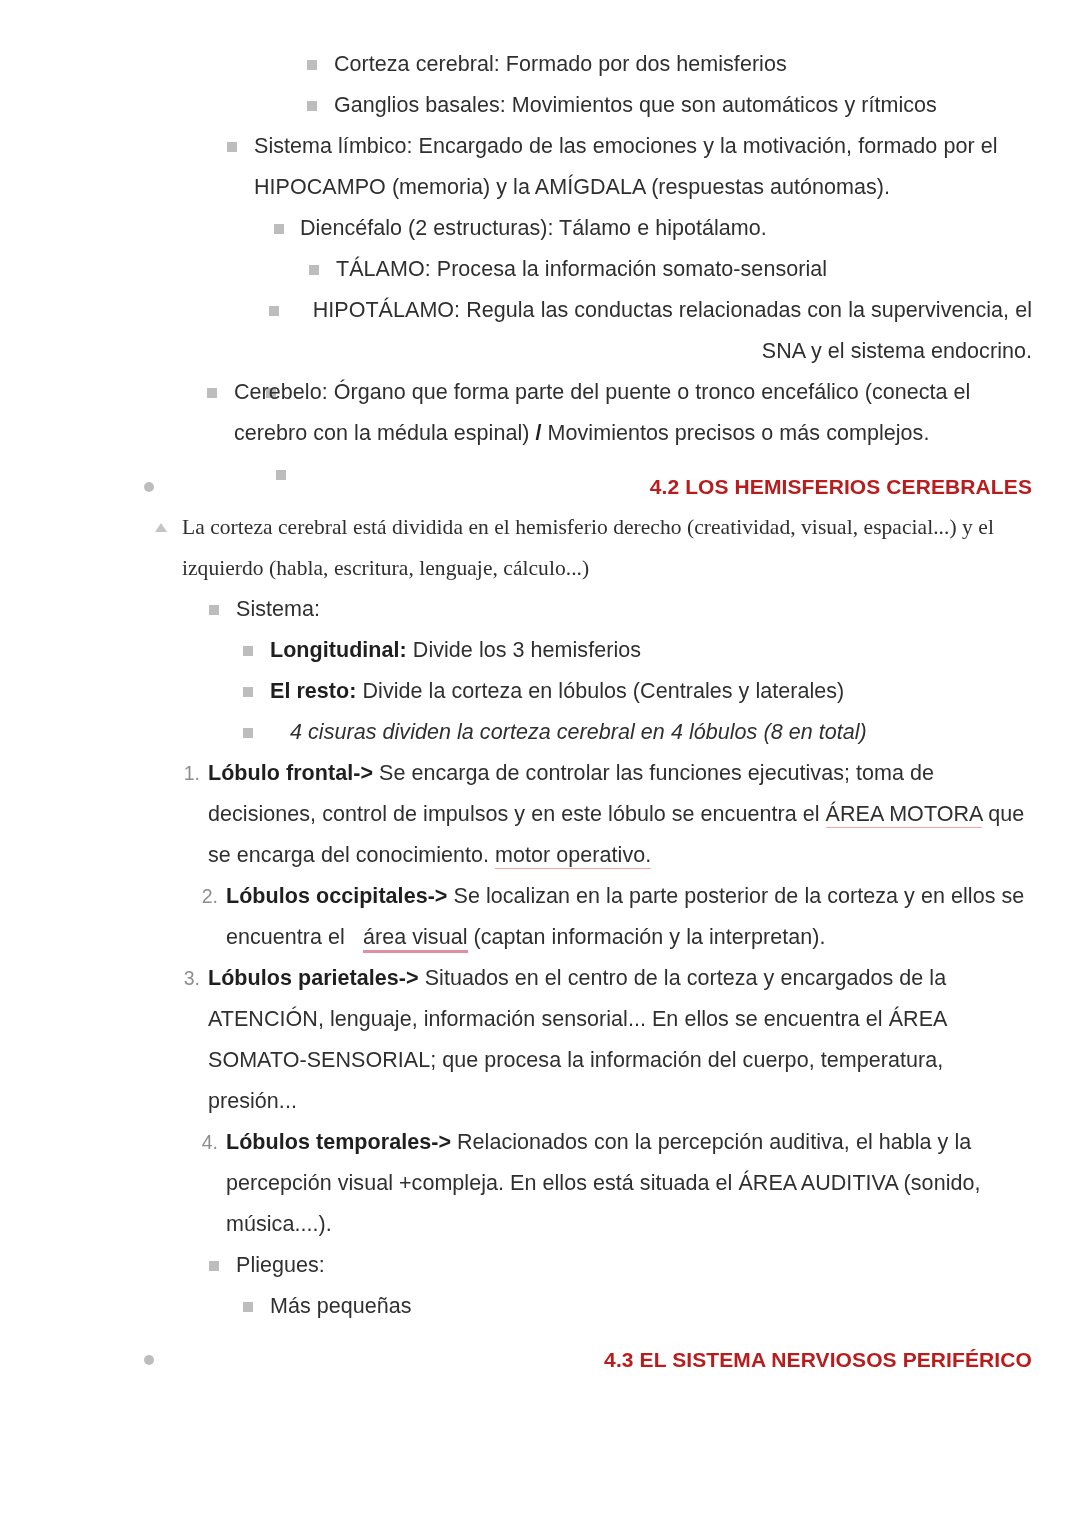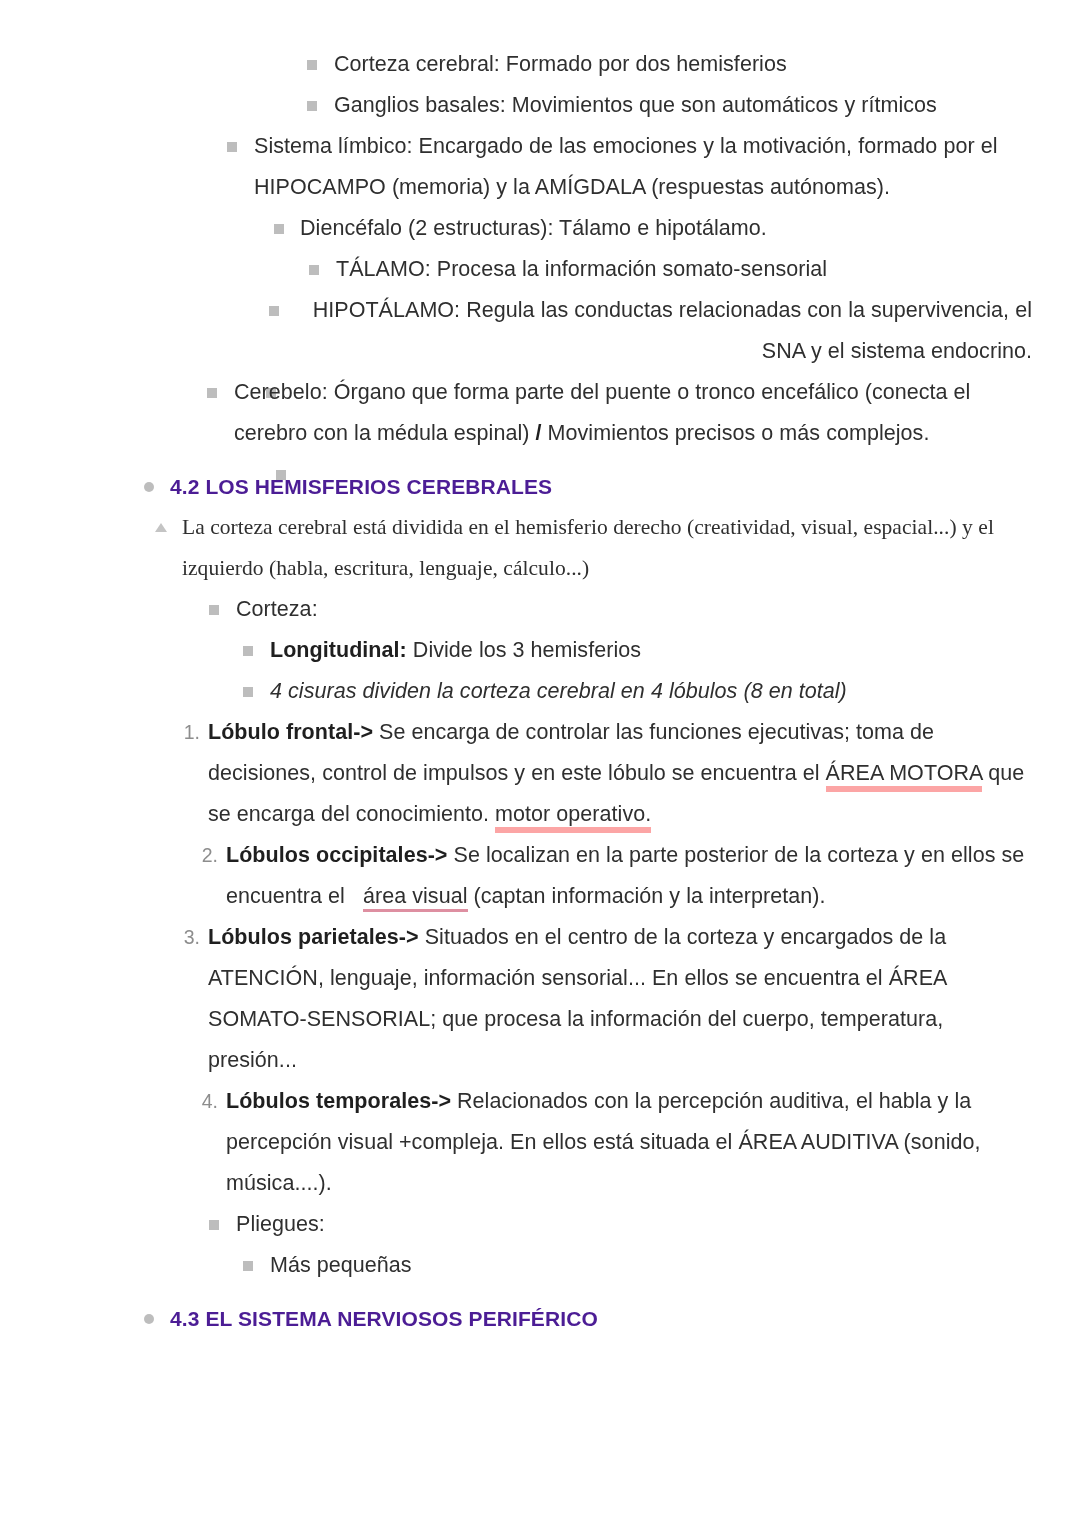--- a/index.html
+++ b/index.html
@@ -112,27 +112,28 @@
   .lv-n1 { padding-left: 160px; }           
   .lv-n1 .marker { left: 124px; width: 28px; }
 
   .lv-n2 { padding-left: 178px; }           
   .lv-n2 .marker { left: 142px; width: 28px; }
 
   
   .heading {
     font-weight: bold;
     font-size: 21px;
-    color: #4c1d95;
+    color: #b91c1c;
     letter-spacing: 0.1px;
+    text-align: right;
   }
   b, .b { font-weight: bold; color: #1f1f1f; }
-  i, .i { font-style: italic; }
+  i, .i { font-style: italic; margin-left: 20px; }
   .u-purple {
-    border-bottom: 6px solid #fca5a5;
+    border-bottom: 1px solid #fca5a5;
     padding-bottom: 1px;
   }
   .u-pink {
     border-bottom: 3px solid #de8fa1;
     padding-bottom: 1px;
     margin-left: 12px;
   }
   .sp-head-top { margin-top: 12px; }
 </style>
 </head>
@@ -189,30 +190,31 @@
   </div>
 
   <div class="line lv-i">
     <span class="marker m-tri"></span>
     <span class="txt">La  corteza cerebral está dividida en el hemisferio derecho (creatividad, visual, espacial...) y el izquierdo (habla, escritura, lenguaje, cálculo...)</span>
   </div>
 
 
   <div class="line lv-k">
     <span class="marker m-square"></span>
-    <span class="txt">Corteza:</span>
+    <span class="txt">Sistema:</span>
   </div>
 
   <div class="line lv-l">
     <span class="marker m-square"></span>
     <span class="txt"><b>Longitudinal:</b> <span>Divide los 3 hemisferios</span></span>
   </div>
 
   <div class="line lv-l">
     <span class="marker m-square"></span>
+    <span class="txt"><b>El resto:</b> <span>Divide la corteza en lóbulos (Centrales y laterales)</span></span>
   </div>
 
   <div class="line lv-l">
     <span class="marker m-square"></span>
     <span class="txt i">4 cisuras dividen la corteza cerebral en 4 lóbulos (8 en total)</span>
   </div>
 
   <div class="line lv-n1">
     <span class="marker m-num">1.</span>
     <span class="txt"><b>Lóbulo frontal-&gt;</b> <span>Se encarga de controlar las funciones ejecutivas; toma de decisiones, control de impulsos y en este lóbulo se encuentra el</span> <span class="u-purple">ÁREA MOTORA</span> <span>que se encarga del conocimiento.</span> <span class="u-purple">motor operativo.</span></span>

